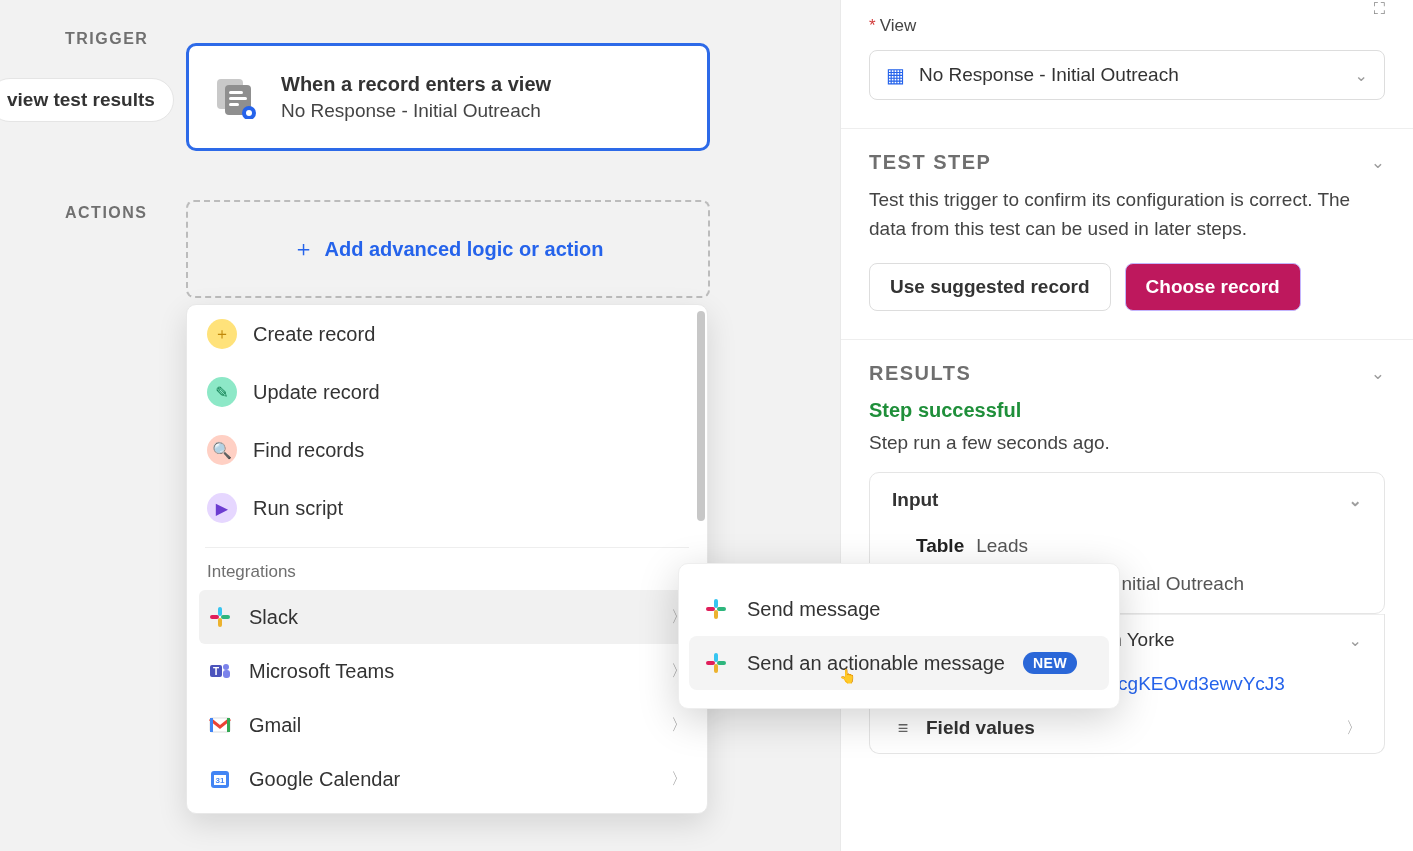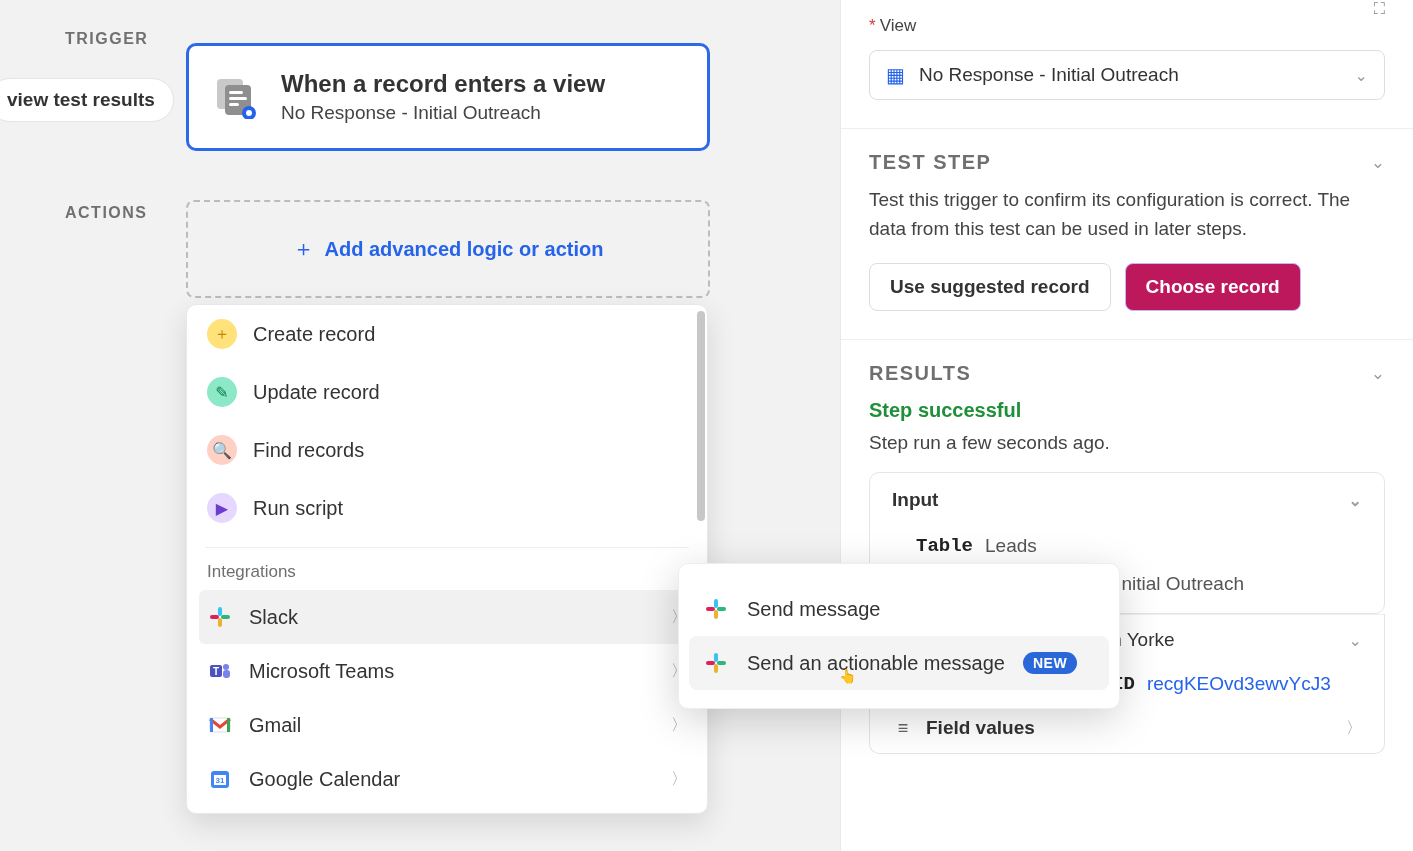--- a/index.html
+++ b/index.html
@@ -20,21 +20,21 @@
   .section-trigger { top: 30px; }
   .section-actions { top: 170px; margin-top: 34px; }
 
   .trigger-card {
     position: absolute; left: 186px; top: 43px; width: 524px; height: 108px;
     background: #fff; border: 3px solid #2d6ae8; border-radius: 10px;
     display: flex; align-items: center; padding: 0 24px; gap: 24px;
   }
   .trigger-icon { width: 44px; height: 44px; position: relative; }
   .trigger-icon svg { width: 44px; height: 44px; }
-  .trigger-text .title { font-size: 24px; font-weight: 700; color: #333; }
+  .trigger-text .title { font-size: 20px; font-weight: 700; color: #333; }
   .trigger-text .subtitle { font-size: 19px; color: #444; margin-top: 4px; }
 
   .add-action {
     position: absolute; left: 186px; top: 200px; width: 524px; height: 98px;
     border: 2px dashed #bcbcbc; border-radius: 8px; background: transparent;
     display: flex; align-items: center; justify-content: center; gap: 10px;
     font-size: 20px; font-weight: 600; color: #2563eb; cursor: pointer;
   }
   .add-action .plus { font-size: 22px; font-weight: 400; }
 
@@ -118,21 +118,21 @@
   .ran { font-size:19px; color:#444; margin: 10px 28px 0 28px; }
 
   .result-card {
     margin: 18px 28px 0 28px; border:1px solid #e5e5e5; border-radius:10px; overflow:hidden;
   }
   .rc-head {
     display:flex; justify-content:space-between; align-items:center;
     padding: 16px 22px; font-size:19px; font-weight:700;
   }
   .rc-row { display:flex; gap: 12px; padding: 8px 22px 8px 46px; font-size:19px; align-items:center; }
-  .rc-row .key { color:#222; font-weight:700;font-family:Liberation Mono, monospace; }
+  .rc-row .key { color:#222; font-weight:700; }
   .rc-row .val { color:#555; }
   .rc-sub {
     display:flex; justify-content:space-between; align-items:center;
     padding: 14px 22px; font-size:19px; border-top:1px solid #eee;
   }
   .rc-sub .left { display:flex; gap:12px; align-items:center; }
   .rc-sub .icon { color:#666; font-size:18px; width:22px; display:flex; justify-content:center;}
   .rc-link { color:#2563eb; }
   .submenu-item .absolute-cursor{position:absolute;left:150px;bottom:6px;font-size:14px;pointer-events:none;}
 </style>

